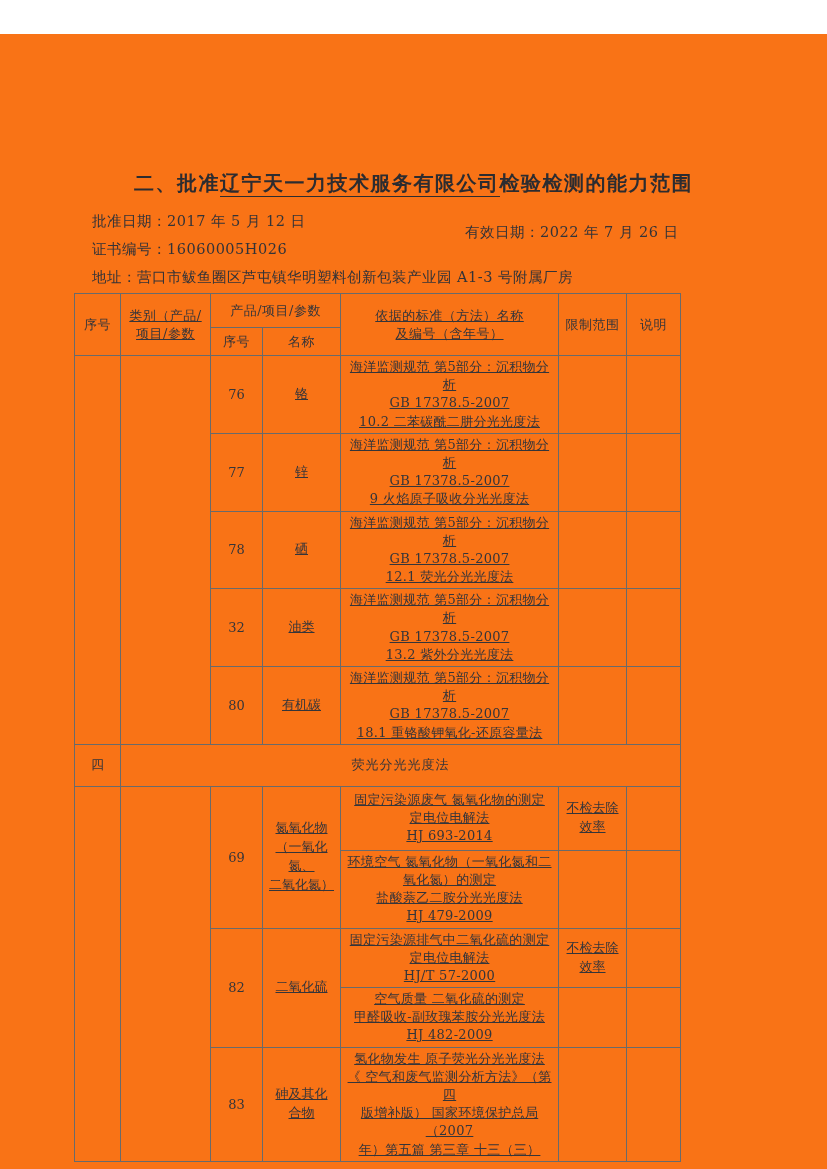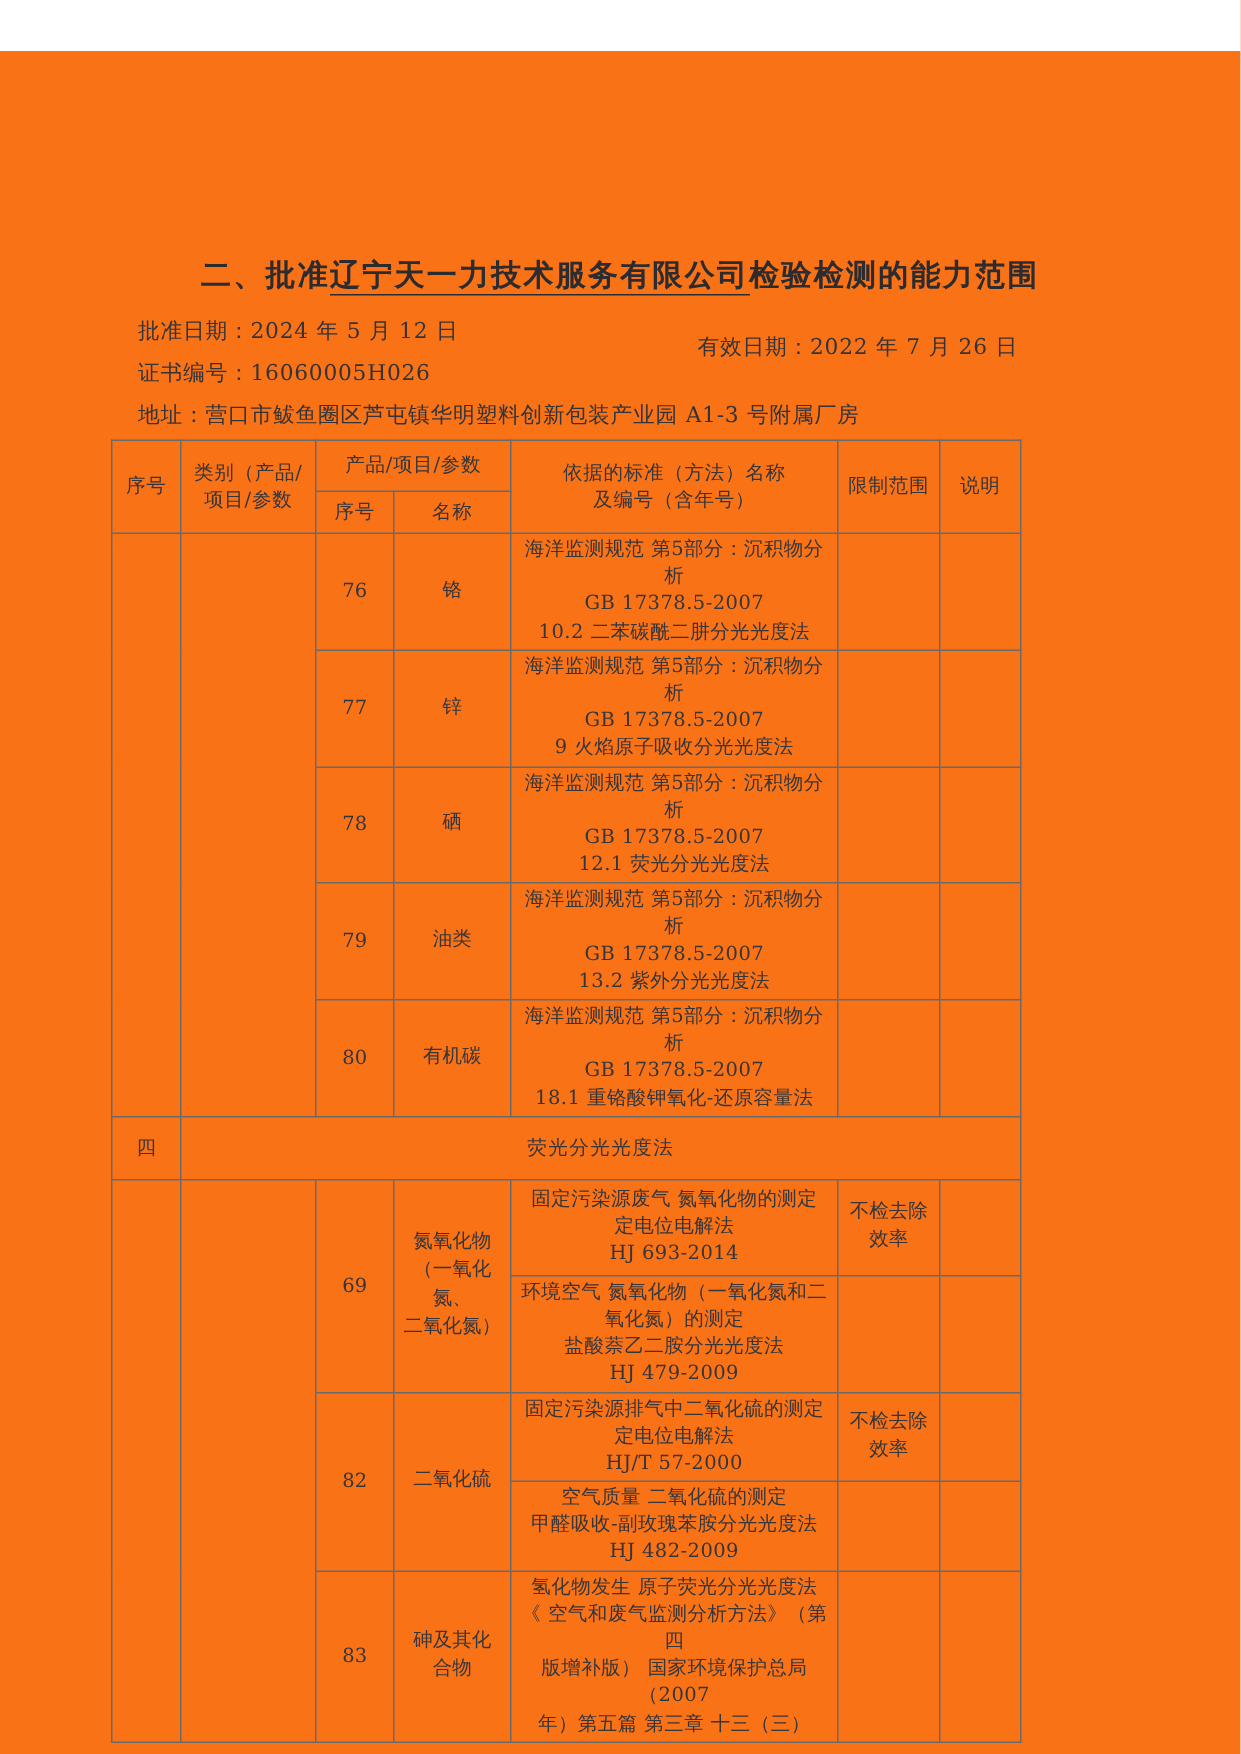--- a/index.html
+++ b/index.html
@@ -24,21 +24,21 @@
     letter-spacing:1px;color:#333338;
   }
   table.ability{
     border-collapse:collapse;table-layout:fixed;width:606px;margin-top:2px;
     font-size:13px;color:#35353a;
   }
   table.ability th,table.ability td{
     border:1px solid #6a6a6a;text-align:center;vertical-align:middle;
     font-weight:normal;padding:2px 3px;overflow:hidden;
   }
-  .prelines{white-space:pre-line;}
+  .prelines{white-space:pre-line;text-decoration:underline;}
   th.prelines,td.prelines{white-space:pre-line;}
   tr.hr1{height:34px;}
   tr.hr2{height:28px;}
   tr.h76{height:63px;} tr.h77{height:58px;} tr.h78{height:70px;}
   tr.h79{height:61px;} tr.h80{height:58px;}
   tr.hsec{height:42px;}
   tr.h81a{height:64px;} tr.h81b{height:72px;padding-left:32px;}
   tr.h82a{height:57px;} tr.h82b{height:50px;}
   tr.h83{height:74px;}
   td.c-std{
@@ -51,21 +51,21 @@
 </style>
 </head>
 <body>
 
 <div class="page">
 
   <div class="title"><span>二、批准</span><span class="u">辽宁天一力技术服务有限公司</span><span>检验检测的能力范围</span></div>
 
   <div class="meta">
     <div class="meta-line">
-      <span>批准日期：</span><span>2024 年 5 月 12 日</span>
+      <span>批准日期：</span><span>2017 年 5 月 12 日</span>
       <span class="valid"><span>有效日期：</span><span>2022 年 7 月 26 日</span></span>
     </div>
     <div class="meta-line">
       <span>证书编号：</span><span>16060005H026</span>
     </div>
     <div class="meta-line">
       <span>地址：</span><span>营口市鲅鱼圈区芦屯镇华明塑料创新包装产业园 A1-3 号附属厂房</span>
     </div>
   </div>
 
@@ -121,21 +121,21 @@
       <tr class="h78">
         <td>78</td>
         <td class="c-name prelines">硒</td>
         <td class="c-std prelines">海洋监测规范 第5部分：沉积物分析
 GB 17378.5-2007
 12.1 荧光分光光度法</td>
         <td class="c-limit prelines"></td>
         <td></td>
       </tr>
       <tr class="h79">
-        <td>79</td>
+        <td>32</td>
         <td class="c-name prelines">油类</td>
         <td class="c-std prelines">海洋监测规范 第5部分：沉积物分析
 GB 17378.5-2007
 13.2 紫外分光光度法</td>
         <td class="c-limit prelines"></td>
         <td></td>
       </tr>
       <tr class="h80">
         <td>80</td>
         <td class="c-name prelines">有机碳</td>

